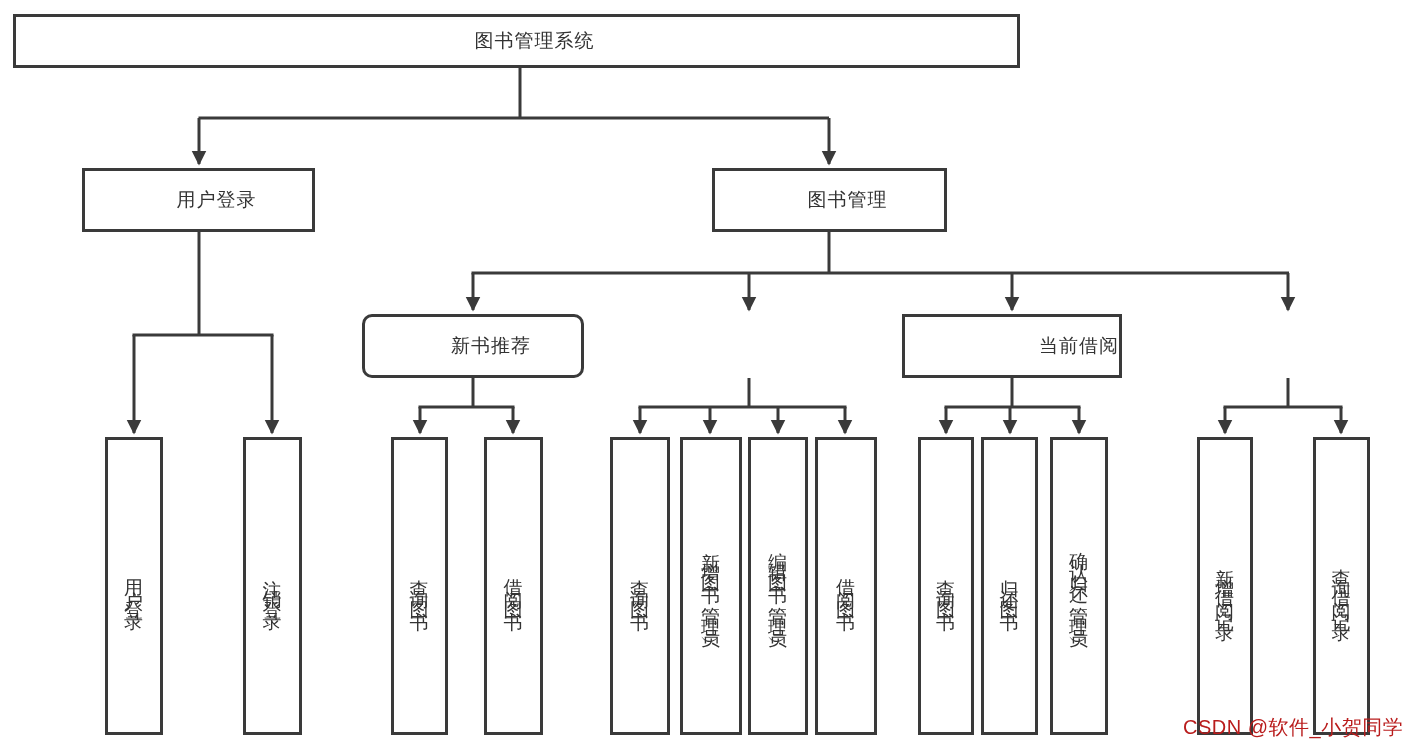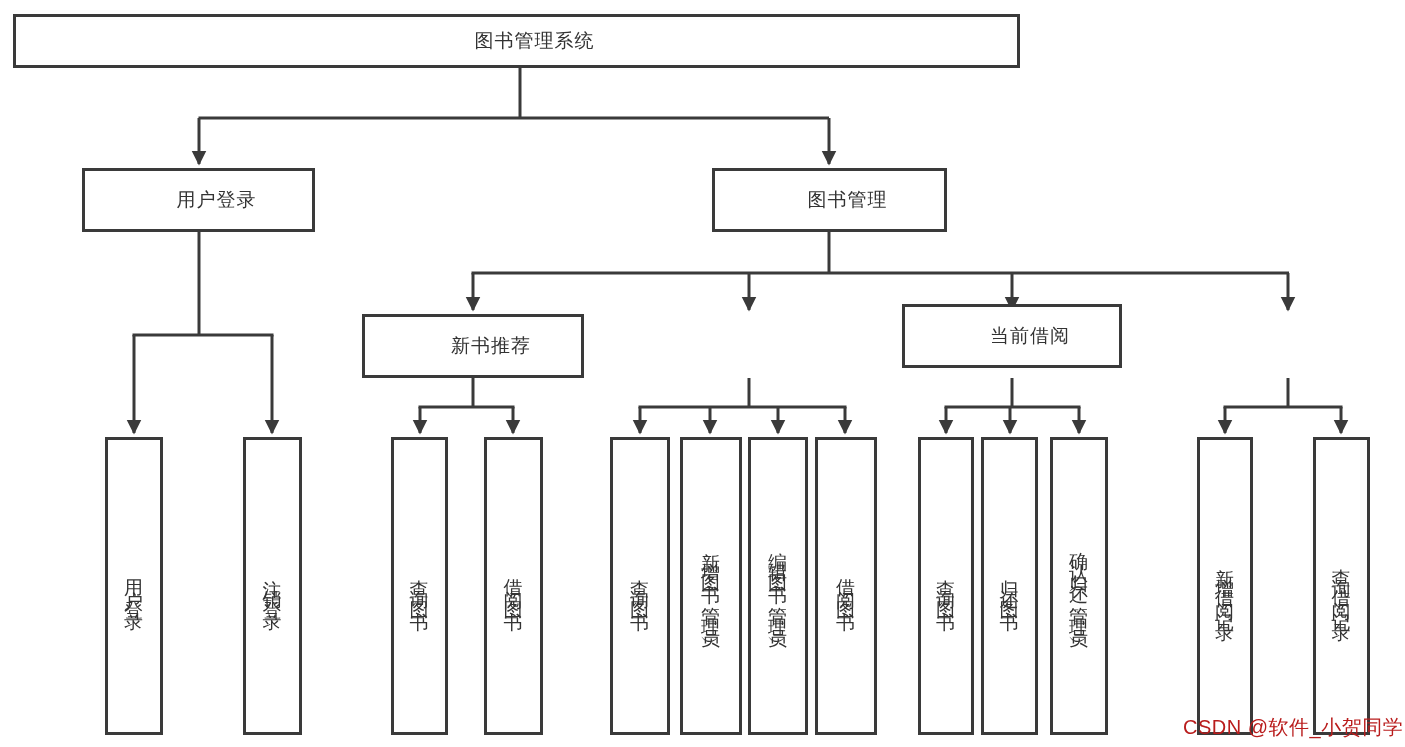--- a/index.html
+++ b/index.html
@@ -40,23 +40,23 @@
     writing-mode: vertical-rl;
     text-orientation: mixed;
     letter-spacing: 11px;
     font-size: 19px;
     line-height: 1;
   }
   
   #node-root            { left: 13px;   top: 14px;  width: 1007px; height: 54px; }
   #node-user-login      { left: 82px;   top: 168px; width: 233px; }
   #node-book-management { left: 712px;  top: 168px; width: 235px; }
-  #node-new-book-recommend { left: 362px;  top: 314px; width: 222px; }
+  #node-new-book-recommend { left: 362px;  top: 314px; width: 222px; border-radius: 10px; }
   #node-book-borrow        { left: 638px;  top: 314px; width: 222px; }
-  #node-current-borrow     { left: 902px;  top: 304px; width: 220px; }
+  #node-current-borrow     { left: 902px;  top: 314px; width: 220px; justify-content: flex-end; }
   #node-borrow-record      { left: 1178px; top: 314px; width: 219px; }
 
   #leaf-user-login      { left: 105px;  width: 58px; }
   #leaf-logout-login    { left: 243px;  width: 59px; }
   #leaf-nbr-query-book  { left: 391px;  width: 57px; }
   #leaf-nbr-borrow-book { left: 484px;  width: 59px; }
   #leaf-bb-query-book   { left: 610px;  width: 60px; }
   #leaf-bb-add-book     { left: 680px;  width: 62px; }
   #leaf-bb-edit-book    { left: 748px;  width: 60px; }
   #leaf-bb-borrow-book  { left: 815px;  width: 62px; }

